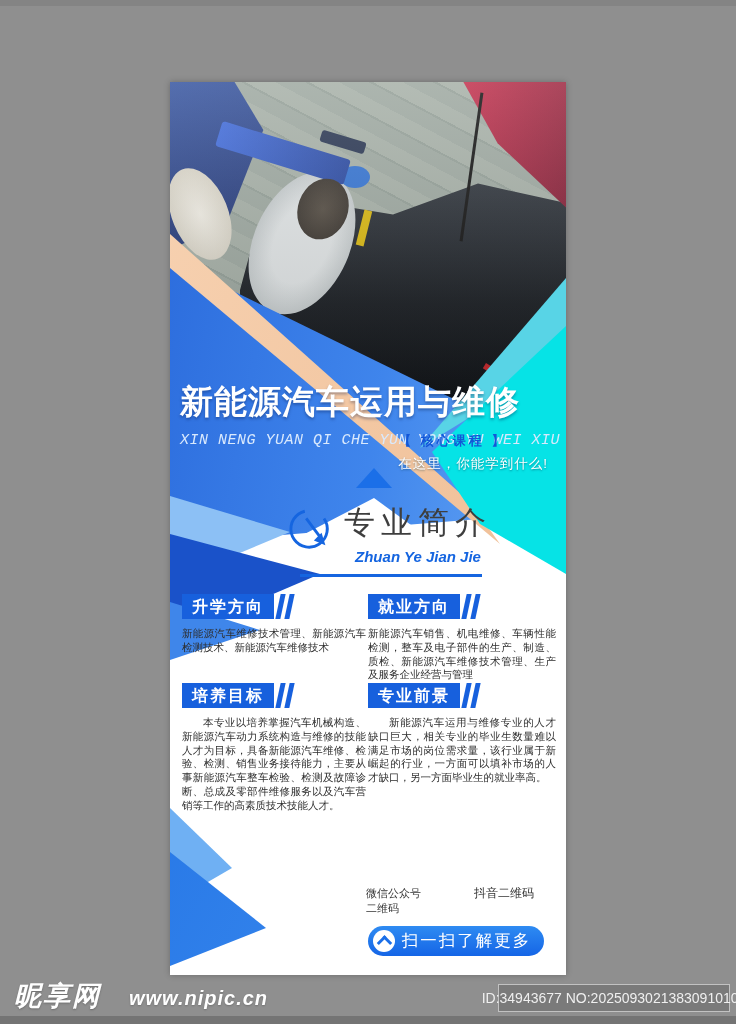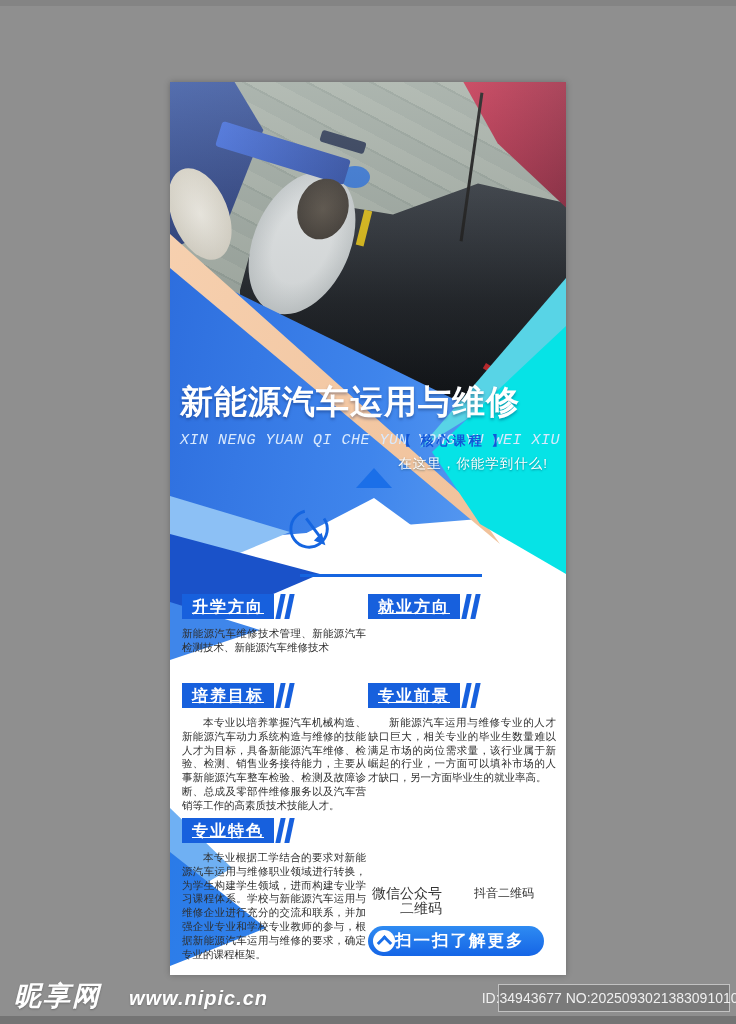--- a/index.html
+++ b/index.html
@@ -95,39 +95,39 @@
   .intro{left:118px;top:420px;display:flex;align-items:flex-start;}
   .intro-txt{margin-left:10px;}
   .intro-h{font-size:31px;color:#3e3e3e;letter-spacing:6px;font-weight:500;white-space:nowrap;}
   .intro-py{margin-top:4px;text-align:center;color:#1565e0;font-size:15px;font-weight:bold;
             font-style:italic;white-space:nowrap;}
   .intro-line{left:130px;top:492px;width:182px;height:3px;background:#1565e0;}
   
   .sec{width:184px;}
   .sec-hdr{display:flex;align-items:stretch;height:25px;}
   .hdr-box{background:#1760dd;color:#fff;font-size:16px;font-weight:bold;letter-spacing:2px;
-           padding:2px 10px 0;display:flex;align-items:center;white-space:nowrap;text-decoration:underline;}
+           padding:2px 10px 0;display:flex;align-items:center;white-space:nowrap;}
   .bar{width:5px;background:#1760dd;margin-left:4px;transform:skewX(-12deg);}
   .sec-body{margin:8px 0 0;font-size:10.5px;line-height:13.8px;color:#2e2e2e;
             text-align:justify;}
   .indent{text-indent:2em;}
   .s1{left:12px;top:512px;} .s2{left:198px;top:512px;width:188px;}
   .s3{left:12px;top:601px;} .s4{left:198px;top:601px;width:188px;}
   .s5{left:12px;top:736px;}
   
-  .qr1{left:196px;top:804px;width:76px;text-align:right;font-size:14px;color:#333;line-height:15px;}
+  .qr1{left:196px;top:804px;width:76px;text-align:left;font-size:11px;color:#333;line-height:15px;}
   .qr2{left:294px;top:804px;width:80px;text-align:center;font-size:12px;color:#333;line-height:15px;}
   .cta{left:198px;top:844px;width:176px;height:30px;border-radius:15px;border:none;
        background:linear-gradient(180deg,#2e8bf2,#1565e6);display:flex;align-items:center;
        cursor:pointer;padding:0;}
   .cta-circ{width:22px;height:22px;border-radius:50%;background:#fff;margin-left:5px;
             display:flex;align-items:center;justify-content:center;}
   .chev{width:8px;height:8px;border-top:3px solid #1b6fe8;border-left:3px solid #1b6fe8;
         transform:rotate(45deg) translate(1px,1px);}
-  .cta-label{flex:1;text-align:left;color:#fff;font-size:16.5px;font-weight:bold;
+  .cta-label{flex:1;text-align:center;color:#fff;font-size:16.5px;font-weight:normal;
              letter-spacing:2px;padding-right:6px;white-space:nowrap;}
 </style>
 </head>
 <body>
 
 <div class="abs top-edge"></div>
 
 <div class="abs poster">
 
   <div class="abs photo">
@@ -168,66 +168,63 @@
     <div class="core-badge">【 核心课程 】</div>
     <div class="core-tag">在这里，你能学到什么!</div>
   </div>
 
   <div class="abs intro">
     <svg width="46" height="52" viewBox="0 0 48 52">
       <circle cx="22" cy="27" r="19" fill="none" stroke="#1565e0" stroke-width="3" stroke-dasharray="96 24" transform="rotate(-35 22 27)"></circle>
       <line x1="19" y1="16" x2="34" y2="36" stroke="#1565e0" stroke-width="3"></line>
       <polygon points="39,44 27,39 35,31" fill="#1565e0"></polygon>
     </svg>
+    <div class="intro-txt">
+      <div class="intro-h">专业简介</div>
+      <div class="intro-py">Zhuan Ye Jian Jie</div>
+    </div>
   </div>
   <div class="abs intro-line"></div>
 
   <div class="abs sec s1">
     <div class="sec-hdr">
       <span class="hdr-box">升学方向</span>
       <span class="bar"></span>
       <span class="bar"></span>
     </div>
     <p class="sec-body">新能源汽车维修技术管理、新能源汽车检测技术、新能源汽车维修技术</p>
   </div>
 
   <div class="abs sec s2">
     <div class="sec-hdr">
       <span class="hdr-box">就业方向</span>
       <span class="bar"></span>
       <span class="bar"></span>
     </div>
+    <p class="sec-body">新能源汽车销售、机电维修、车辆性能检测，整车及电子部件的生产、制造、质检、新能源汽车维修技术管理、生产及服务企业经营与管理</p>
   </div>
 
   <div class="abs sec s3">
     <div class="sec-hdr">
       <span class="hdr-box">培养目标</span>
       <span class="bar"></span>
       <span class="bar"></span>
     </div>
     <p class="sec-body indent">本专业以培养掌握汽车机械构造、新能源汽车动力系统构造与维修的技能人才为目标，具备新能源汽车维修、检验、检测、销售业务接待能力，主要从事新能源汽车整车检验、检测及故障诊断、总成及零部件维修服务以及汽车营销等工作的高素质技术技能人才。</p>
   </div>
 
   <div class="abs sec s4">
     <div class="sec-hdr">
       <span class="hdr-box">专业前景</span>
       <span class="bar"></span>
       <span class="bar"></span>
     </div>
     <p class="sec-body indent">新能源汽车运用与维修专业的人才缺口巨大，相关专业的毕业生数量难以满足市场的岗位需求量，该行业属于新崛起的行业，一方面可以填补市场的人才缺口，另一方面毕业生的就业率高。</p>
   </div>
 
-  <div class="abs sec s5">
-    <div class="sec-hdr">
-      <span class="hdr-box">专业特色</span>
-      <span class="bar"></span>
-      <span class="bar"></span>
-    </div>
-    <p class="sec-body indent">本专业根据工学结合的要求对新能源汽车运用与维修职业领域进行转换，为学生构建学生领域，进而构建专业学习课程体系。学校与新能源汽车运用与维修企业进行充分的交流和联系，并加强企业专业和学校专业教师的参与，根据新能源汽车运用与维修的要求，确定专业的课程框架。</p>
-  </div>
 
   <div class="abs qr1">
     <div>微信公众号</div>
     <div>二维码</div>
   </div>
   <div class="abs qr2">
     <div>抖音二维码</div>
   </div>
 
   <button class="abs cta">

